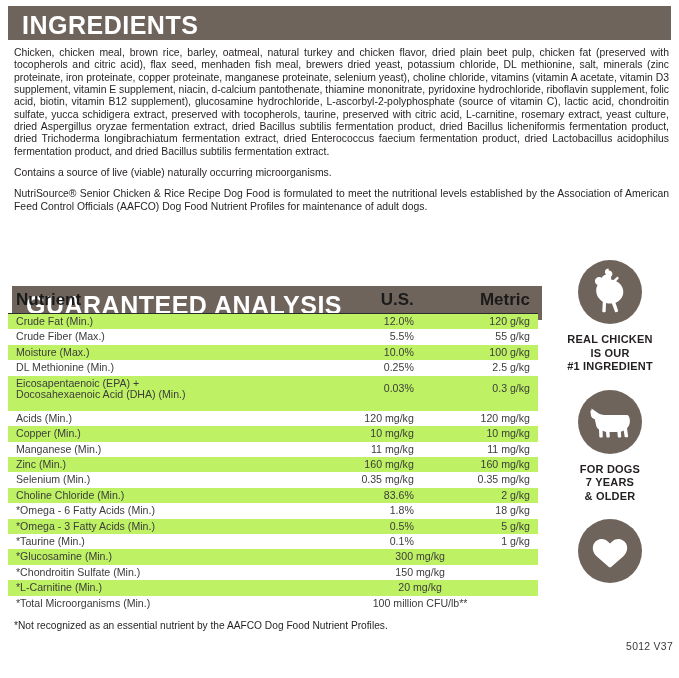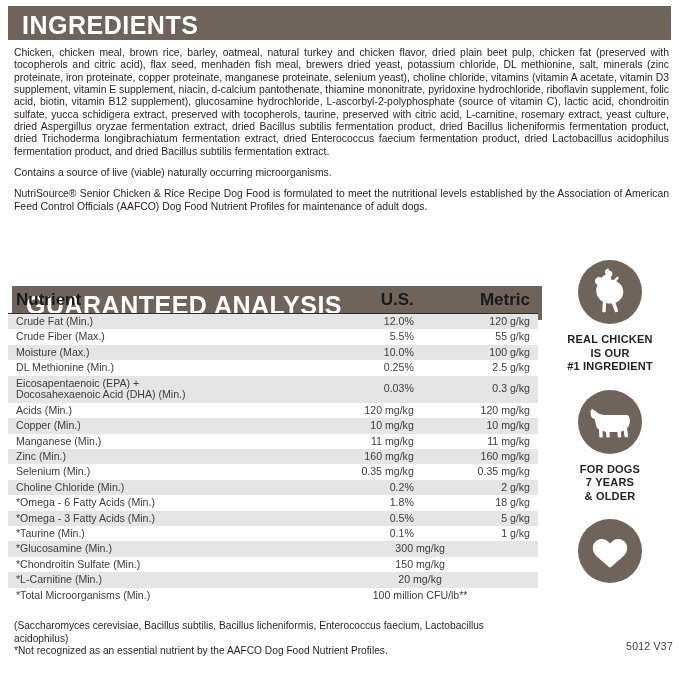--- a/index.html
+++ b/index.html
@@ -94,22 +94,22 @@
 
   #analysis-table td {
     padding: 1px 8px 1px 8px;
     line-height: 13.4px;
     vertical-align: middle;
   }
   #analysis-table td.c-nutrient { text-align: left; width: 310px; }
   #analysis-table td.c-us { text-align: right; width: 112px; white-space: nowrap; }
   #analysis-table td.c-metric { text-align: right; width: 108px; white-space: nowrap; }
   #analysis-table td.c-span { text-align: center; }
-  #analysis-table tr.shaded td { background: #e5e5e5; }
-  #analysis-table td.two-line { line-height: 11.6px; padding-top: 2px; padding-bottom: 2px; }
+  #analysis-table tr.shaded td { background: #bef264; }
+  #analysis-table td.two-line { line-height: 11.6px; padding-top: 2px; padding-bottom: 10px; }
 
   
   #footnotes {
     position: absolute;
     left: 14px;
     top: 620px;
     width: 500px;
     font-size: 10.2px;
     line-height: 12.6px;
     color: #231f20;
@@ -224,21 +224,21 @@
           <td class="c-us">160 mg/kg</td>
           <td class="c-metric">160 mg/kg</td>
         </tr>
         <tr>
           <td class="c-nutrient" style="white-space: pre-line;">Selenium (Min.)</td>
           <td class="c-us">0.35 mg/kg</td>
           <td class="c-metric">0.35 mg/kg</td>
         </tr>
         <tr class="shaded">
           <td class="c-nutrient" style="white-space: pre-line;">Choline Chloride (Min.)</td>
-          <td class="c-us">0.2%</td>
+          <td class="c-us">83.6%</td>
           <td class="c-metric">2 g/kg</td>
         </tr>
         <tr>
           <td class="c-nutrient" style="white-space: pre-line;">*Omega - 6 Fatty Acids (Min.)</td>
           <td class="c-us">1.8%</td>
           <td class="c-metric">18 g/kg</td>
         </tr>
         <tr class="shaded">
           <td class="c-nutrient" style="white-space: pre-line;">*Omega - 3 Fatty Acids (Min.)</td>
           <td class="c-us">0.5%</td>
@@ -262,21 +262,20 @@
           <td class="c-span" colspan="2">20 mg/kg</td>
         </tr>
         <tr>
           <td class="c-nutrient" style="white-space: pre-line;">*Total Microorganisms (Min.)</td>
           <td class="c-span" colspan="2">100 million CFU/lb**</td>
         </tr>
       </tbody>
   </table>
 
   <div id="footnotes">
-      <div>(Saccharomyces cerevisiae, Bacillus subtilis, Bacillus licheniformis, Enterococcus faecium, Lactobacillus acidophilus)</div>
       <div>*Not recognized as an essential nutrient by the AAFCO Dog Food Nutrient Profiles.</div>
     </div>
 
   <div id="features">
 
     <div class="feature" id="feature-chicken">
       <div class="badge">
         <svg width="68" height="68" viewBox="0 0 68 68" aria-hidden="true">
           <circle cx="34" cy="34" r="32" fill="#6f645c"></circle>
           <path fill="#ffffff" d="M32.5 10.5c-2.0 0-3.6 1.5-3.6 3.4 0 1.0 .4 1.8 1.1 2.5-1.9 .5-3.4 1.7-4.3 3.3-.7-.5-1.6-.8-2.5-.8-2.4 0-4.3 1.9-4.3 4.2 0 1.8 1.1 3.3 2.7 3.9-.9 1.6-1.4 3.5-1.4 5.5 0 4.6 2.6 8.7 6.6 11.2l-.5 9.6c0 .5 .4 .9 .9 .9h1.6c.5 0 .9-.4 .9-.9l.3-8.4c1.3 .4 2.7 .6 4.1 .6 .6 0 1.2 0 1.8-.1l3.1 8.3c.2 .4 .6 .6 1.0 .5l1.5-.4c.5-.1 .7-.6 .6-1.1l-2.6-8.0c4.6-1.9 7.8-6.0 7.8-10.8 0-4.6-2.9-8.6-7.2-10.6l2.4-2.6c.3-.3 .3-.8 0-1.1l-.6-.7c-.3-.3-.8-.3-1.1 0l-3.2 3.1c-.8-.2-1.6-.3-2.5-.4v-3.0c.8-.6 1.3-1.6 1.3-2.6 0-1.9-1.6-3.4-3.6-3.4z"></path>

